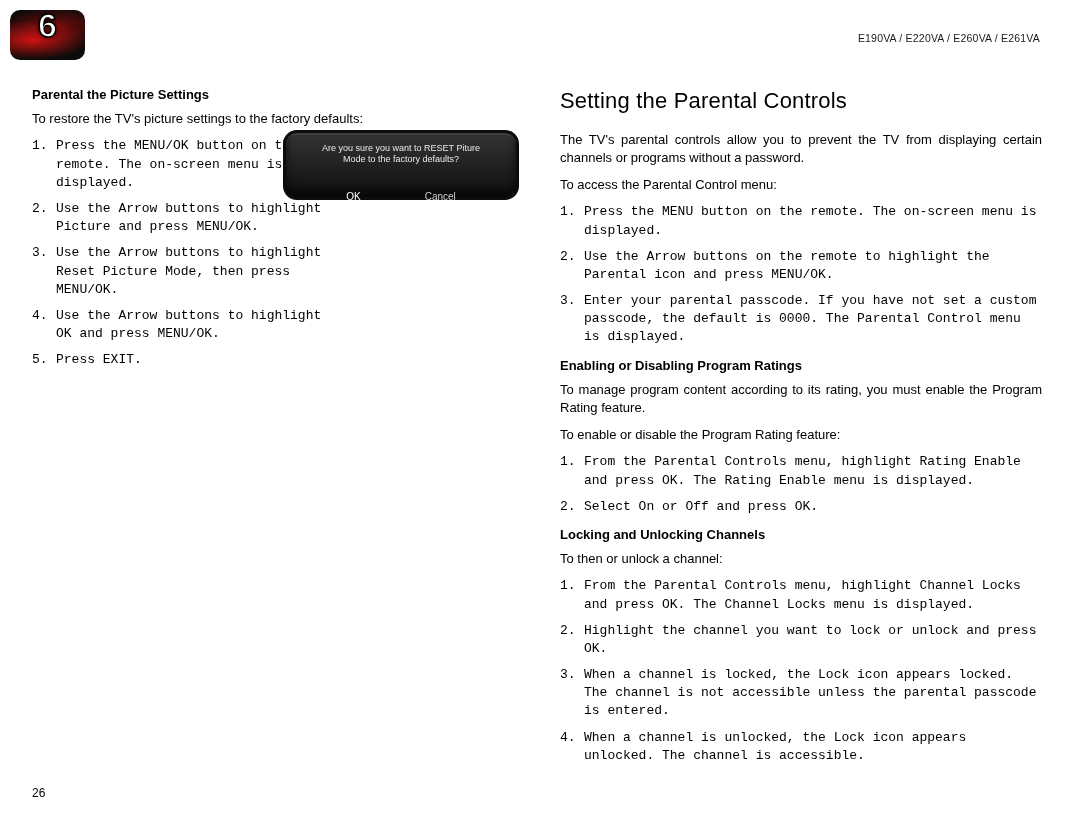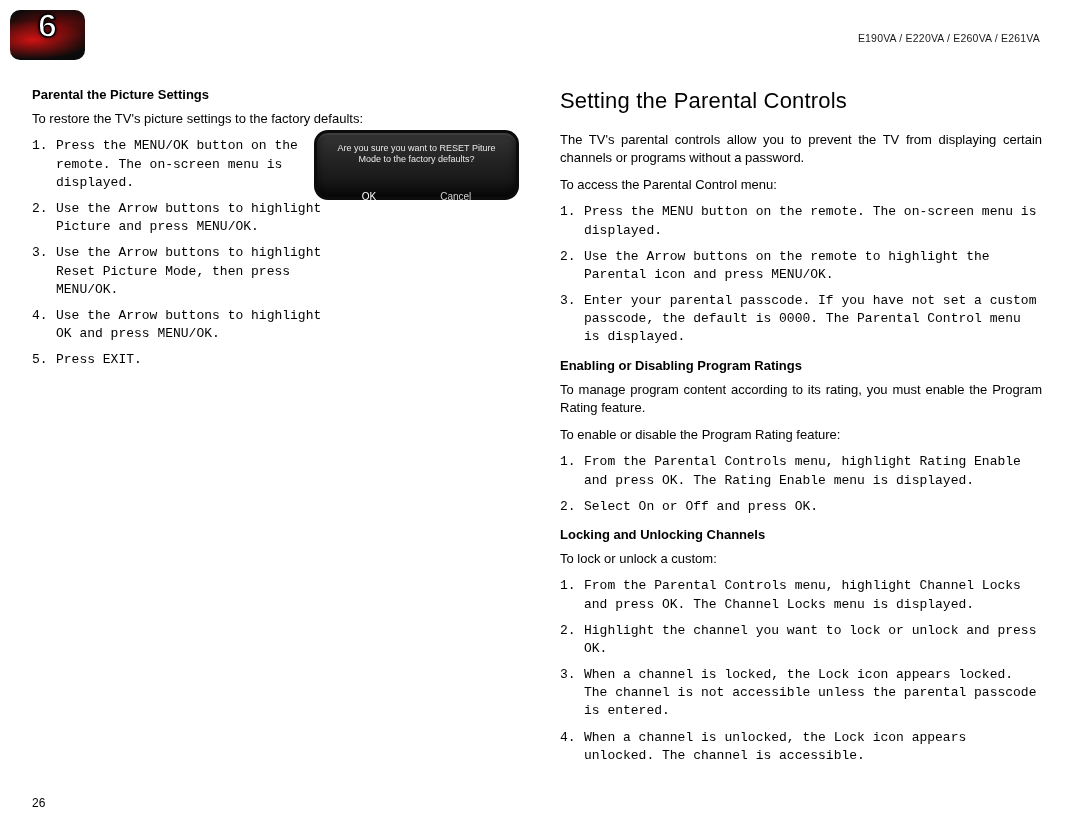--- a/index.html
+++ b/index.html
@@ -53,34 +53,34 @@
   ol.steps > li::before { content: counter(step) "."; position: absolute; left: 0; top: 0; }
 
   .justify { text-align: justify; text-justify: inter-word; }
 
   .left-top { position: relative; }
   .narrow-steps { width: 290px; }
 
   
   .device-box {
     position: absolute; top: 44px; right: -5px;
-    width: 205px; height: 70px; border-radius: 14px;
+    width: 236px; height: 70px; border-radius: 14px;
     background: linear-gradient(180deg, #343434 0%, #1f1f1f 55%, #0f0f0f 100%);
     border: 3px solid #0c0c0c;
     box-shadow: inset 0 2px 0 rgba(255,255,255,0.06), inset 0 -6px 10px rgba(0,0,0,0.6);
     padding: 10px 6px 6px 6px;
     color: #e9e9e9;
     font-family: Arial, Helvetica, sans-serif;
   }
   .device-box .msg { font-size: 9px; text-align: center; line-height: 1.25; white-space: pre-line; }
   .device-btns { display: flex; justify-content: center; gap: 64px; margin-top: 24px; font-size: 10px; }
   .device-btns .btn { color: #d0d0d0; }
   .device-btns .btn:first-child { color: #fff; }
 
-  .page-number { position: absolute; left: 32px; bottom: 24px; font-size: 12px; font-family: Arial, Helvetica, sans-serif; }
+  .page-number { position: absolute; left: 32px; bottom: 34px; font-size: 12px; font-family: Arial, Helvetica, sans-serif; }
 </style>
 </head>
 <body>
 
 <div class="page">
 
   <div class="banner"></div>
   <div class="chapter-num">6</div>
 
   <div class="models">E190VA / E220VA / E260VA / E261VA</div>
@@ -123,21 +123,21 @@
 
       <h3 class="subhead">Enabling or Disabling Program Ratings</h3>
       <p class="justify">To manage program content according to its rating, you must enable the Program Rating feature.</p>
       <p>To enable or disable the Program Rating feature:</p>
       <ol class="steps">
         <li>From the Parental Controls menu, highlight Rating Enable and press OK. The Rating Enable menu is displayed.</li>
         <li>Select On or Off and press OK.</li>
       </ol>
 
       <h3 class="subhead">Locking and Unlocking Channels</h3>
-      <p>To lock or unlock a custom:</p>
+      <p>To then or unlock a channel:</p>
       <ol class="steps">
         <li>From the Parental Controls menu, highlight Channel Locks and press OK. The Channel Locks menu is displayed.</li>
         <li>Highlight the channel you want to lock or unlock and press OK.</li>
         <li>When a channel is locked, the Lock icon appears locked. The channel is not accessible unless the parental passcode is entered.</li>
         <li>When a channel is unlocked, the Lock icon appears unlocked. The channel is accessible.</li>
       </ol>
     </div>
 
   </div>
 

